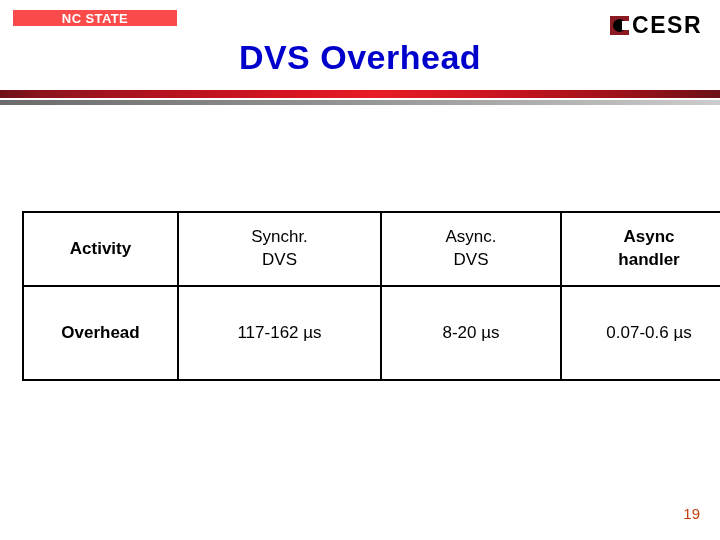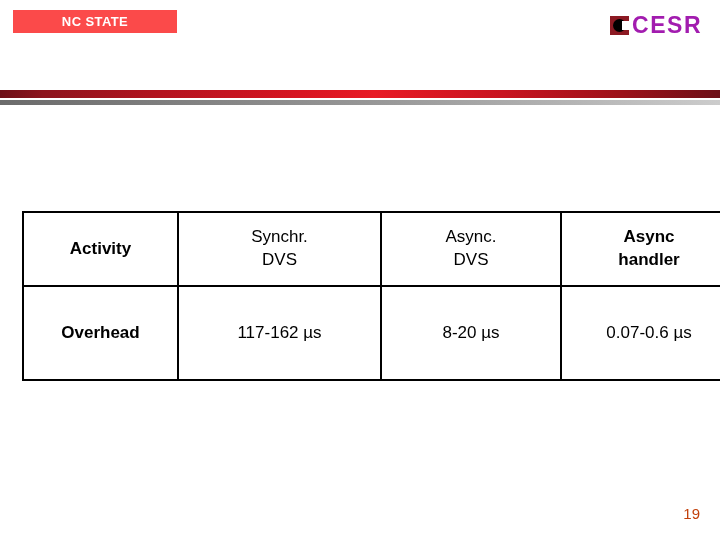--- a/index.html
+++ b/index.html
@@ -18,21 +18,21 @@
     background: #ffffff;
     overflow: hidden;
   }
 
   
   .nc-state-badge {
     position: absolute;
     left: 13px;
     top: 10px;
     width: 164px;
-    height: 23px;
+    height: 16px;
     background: #fb4a4a;
     color: #ffffff;
     font-size: 13px;
     font-weight: bold;
     letter-spacing: 0.4px;
     display: flex;
     align-items: center;
     justify-content: center;
     box-sizing: border-box;
   }
@@ -70,21 +70,21 @@
     top: 5px;
     width: 7px;
     height: 9px;
     background: #ffffff;
   }
   .cesr-text {
     font-family: "Liberation Sans", sans-serif;
     font-size: 23px;
     font-weight: bold;
     letter-spacing: 1.5px;
-    color: #a21caf;
+    color: #000000;
     line-height: 1;
   }
 
   .slide-title {
     position: absolute;
     left: 0;
     right: 0;
     top: 38px;
     text-align: center;
     color: #0000cc;
@@ -154,20 +154,21 @@
 
 <div class="slide">
 
   <div class="nc-state-badge">NC STATE</div>
 
   <div class="cesr-logo">
     <span class="cesr-mark"></span>
     <span class="cesr-text">CESR</span>
   </div>
 
+  <div class="slide-title">DVS Overhead</div>
 
   <div class="rule-red"></div>
   <div class="rule-gray"></div>
 
   <table class="data-table">
     <tbody>
       <tr class="hdr-row">
         <td class="col-activity">
           <span class="bold">Activity</span>
         </td>

